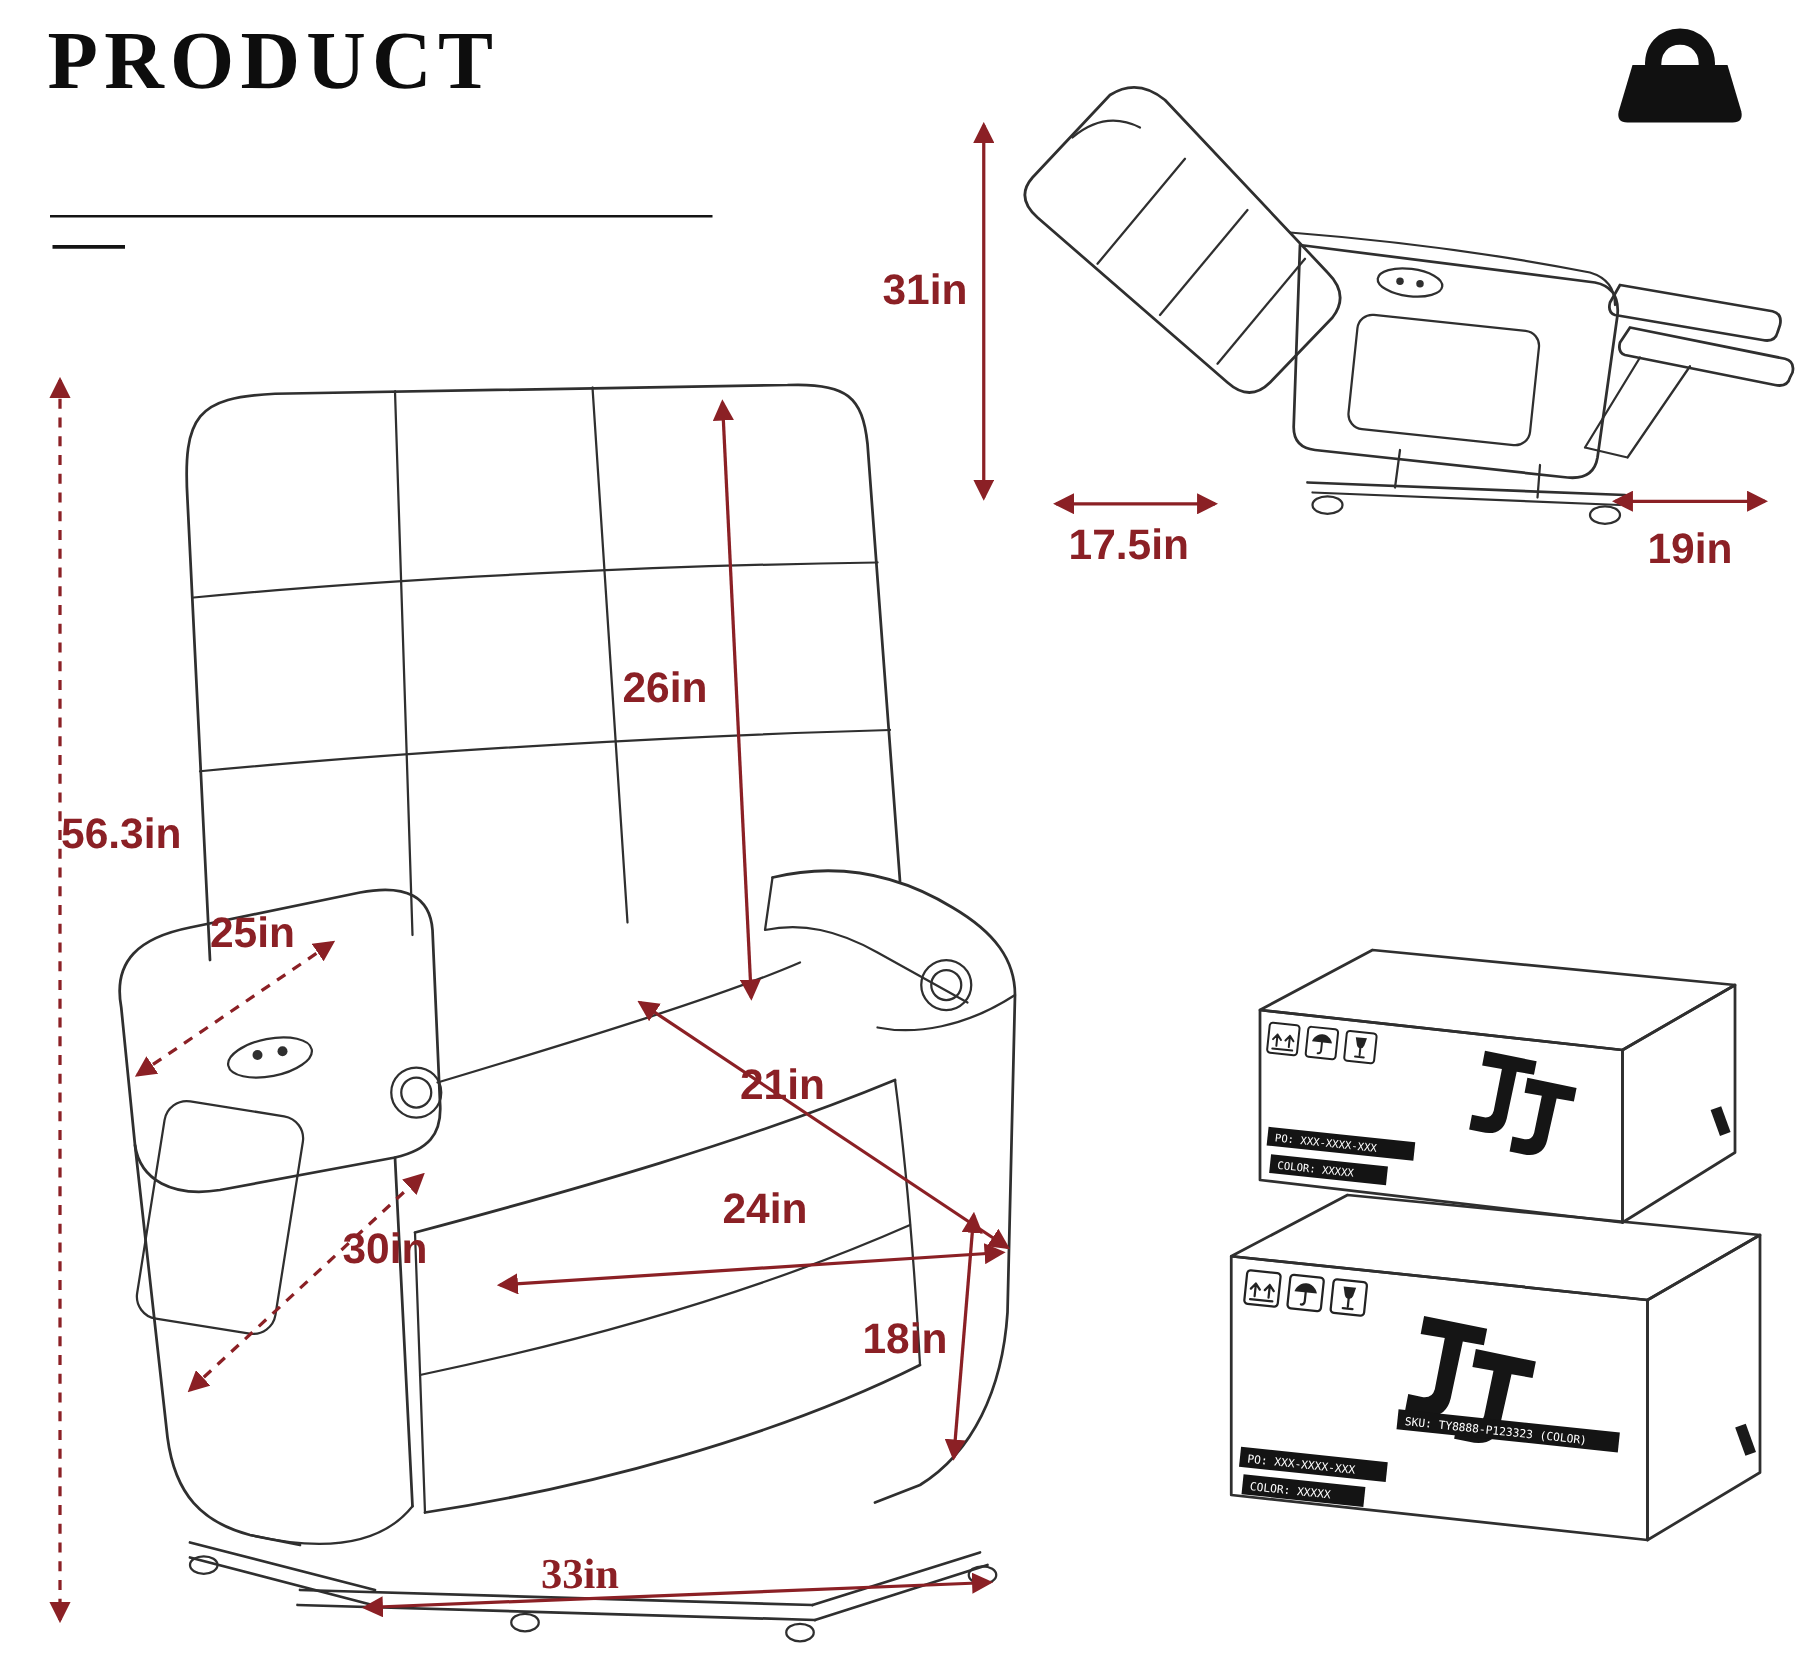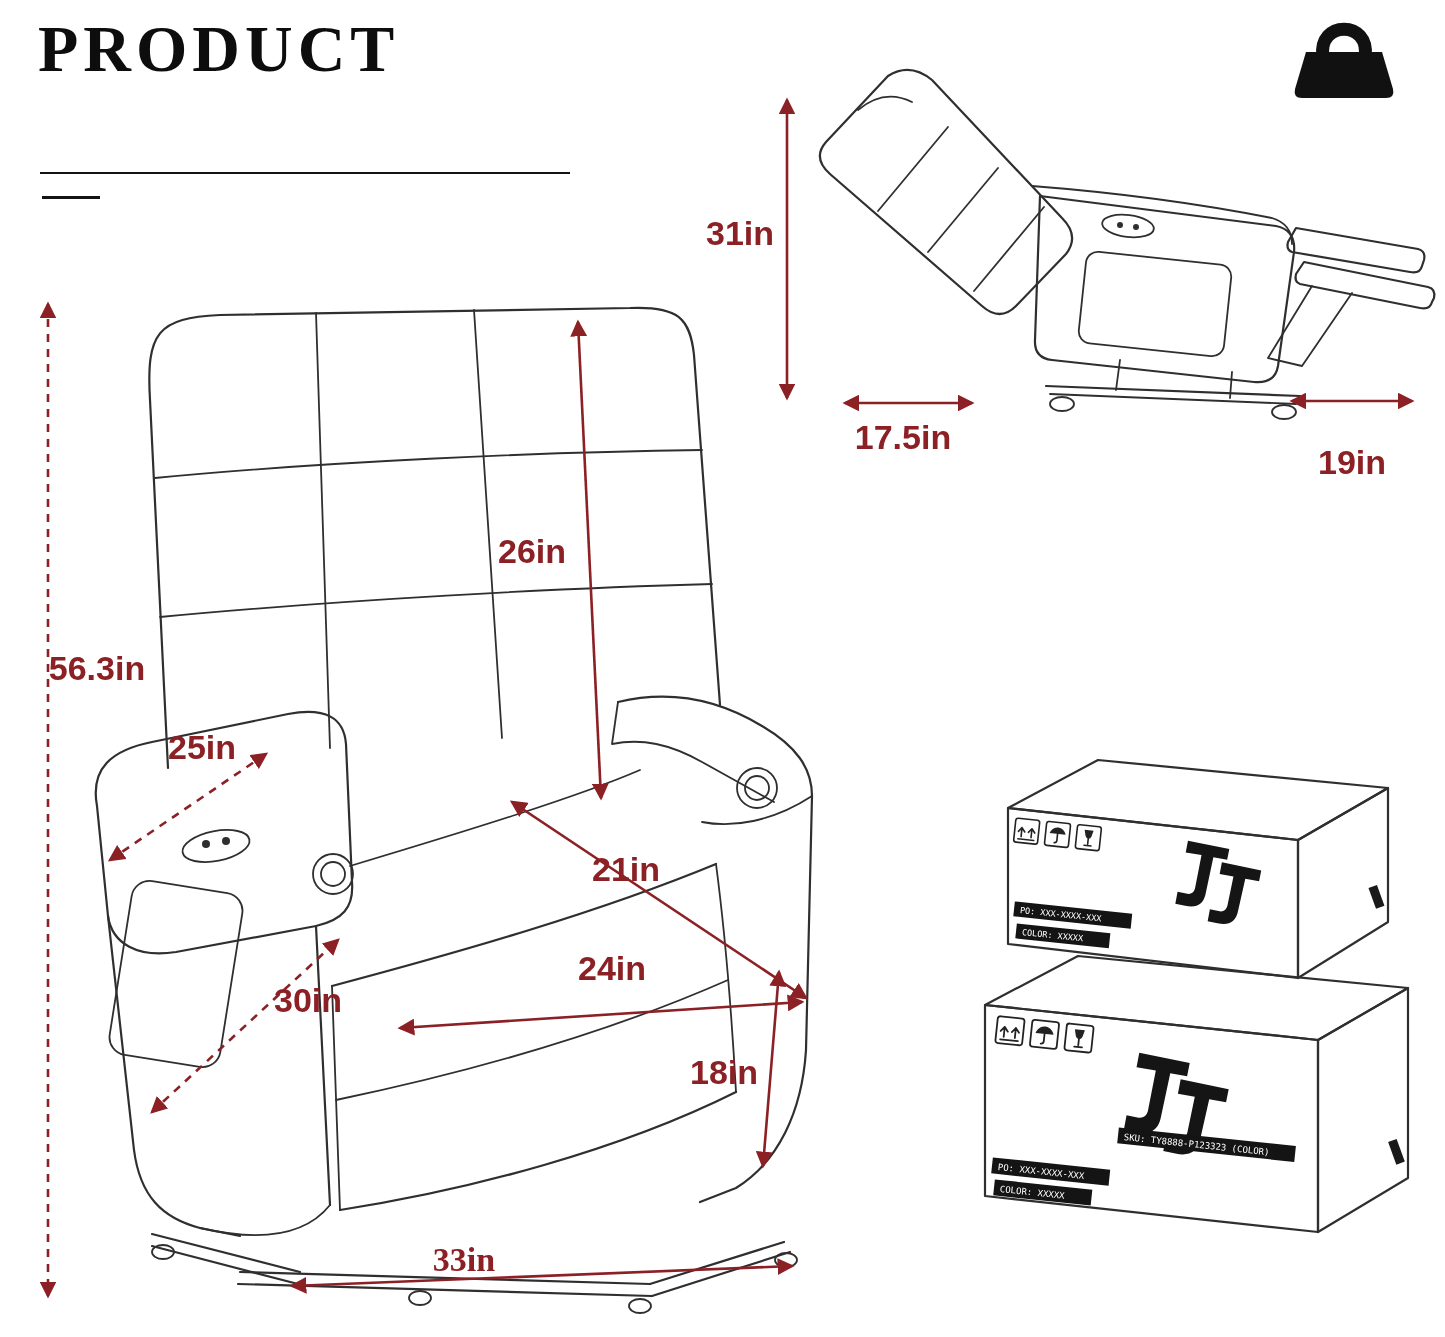--- a/index.html
+++ b/index.html
@@ -200,21 +200,21 @@
 
   <div class="title">
     <div>PRODUCT</div>
   </div>
   <div class="rule-long"></div>
   <div class="rule-short"></div>
 
 
   <div class="dim" style="left:728px; top:233px;margin-left:12px;">31in</div>
   <div class="dim" style="left:903px; top:437px;text-align:right;">17.5in</div>
-  <div class="dim" style="left:1352px; top:462px;">19in</div>
+  <div class="dim" style="left:1352px; top:440px;">19in</div>
 
   <div class="dim" style="left:97px;  top:648px;margin-top:20px;">56.3in</div>
   <div class="dim" style="left:532px; top:551px;">26in</div>
   <div class="dim" style="left:202px; top:747px;">25in</div>
   <div class="dim" style="left:626px; top:869px;">21in</div>
   <div class="dim" style="left:308px; top:1000px;">30in</div>
   <div class="dim" style="left:612px; top:968px;">24in</div>
   <div class="dim" style="left:724px; top:1072px;">18in</div>
   <div class="dim" style="left:464px; top:1260px;font-family:Liberation Serif, serif;">33in</div>
 

